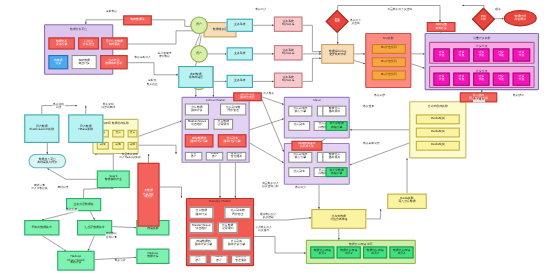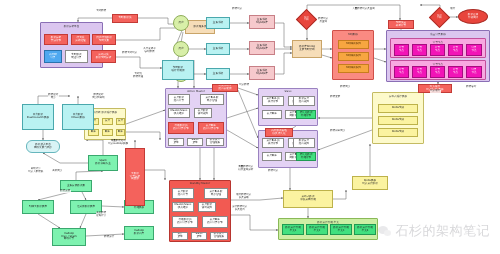--- a/index.html
+++ b/index.html
@@ -563,20 +563,13 @@
       <div class="elabel" style="left: 104px; top: 236px;">数据分片</div>
       <div class="elabel" style="left: 236px; top: 194px;">缓存数据写入
 以及读取</div>
       <div class="elabel" style="left: 268px; top: 170px;">数据写入</div>
       <div class="elabel" style="left: 330px; top: 130px;">数据副本同步</div>
       <div class="elabel" style="left: 232px; top: 206px;">分片数据写入
 以及路由</div>
       <div class="elabel" style="left: 466px; top: 86px;">数据读写</div>
     </div>
 
-  <div id="watermark">
-    <span class="wm-icon">
-      <span class="b1"></span>
-        <span class="b2"></span>
-    </span>
-    <span class="wm-text">石杉的架构笔记</span>
-  </div>
 </div>
 
 </body></html>

